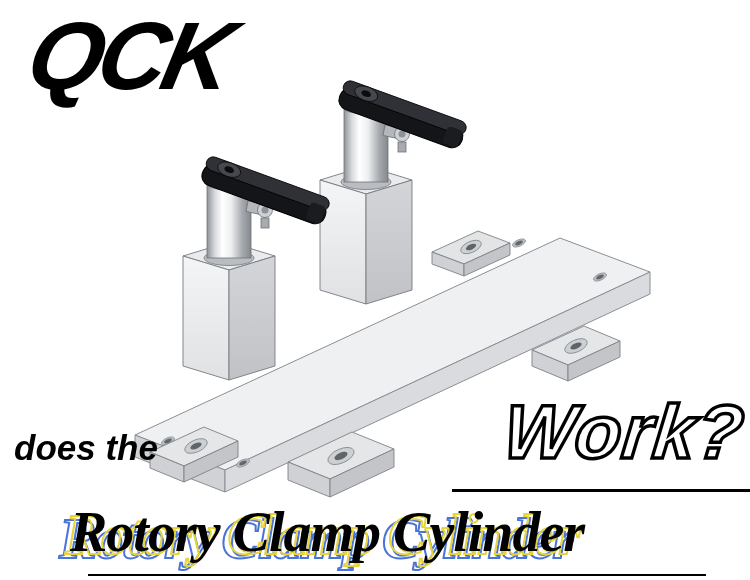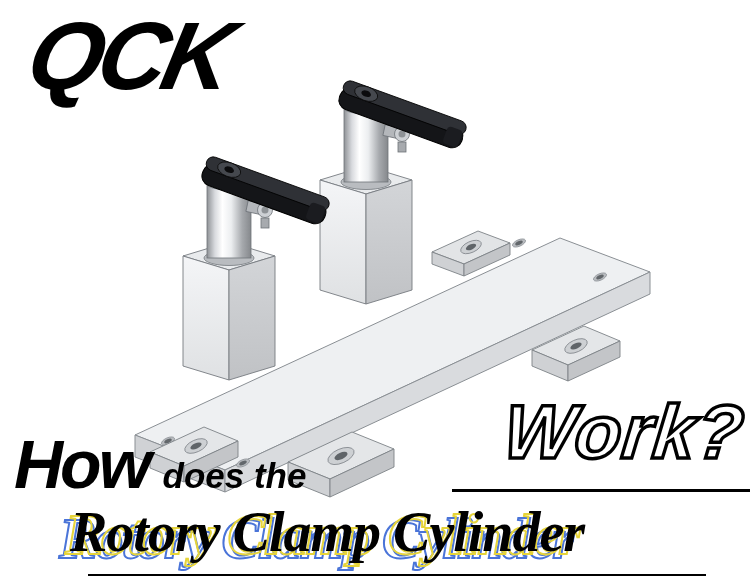--- a/index.html
+++ b/index.html
@@ -139,21 +139,20 @@
       </g>
     </g>
   </svg>
 
   <div class="logo">QCK</div>
 
   <div class="work">Work?</div>
   <div class="rule-right"></div>
 
   <div class="how-line">
-    <span class="how">How</span>
     <span class="does">does the</span>
   </div>
 
   <div class="subject-wrap">
     <span class="subject ghost ghost-blue">Rotory Clamp Cylinder</span>
     <span class="subject ghost ghost-yellow">Rotory Clamp Cylinder</span>
     <span class="subject main-text">Rotory Clamp Cylinder</span>
   </div>
 
   <div class="rule-bottom"></div>

